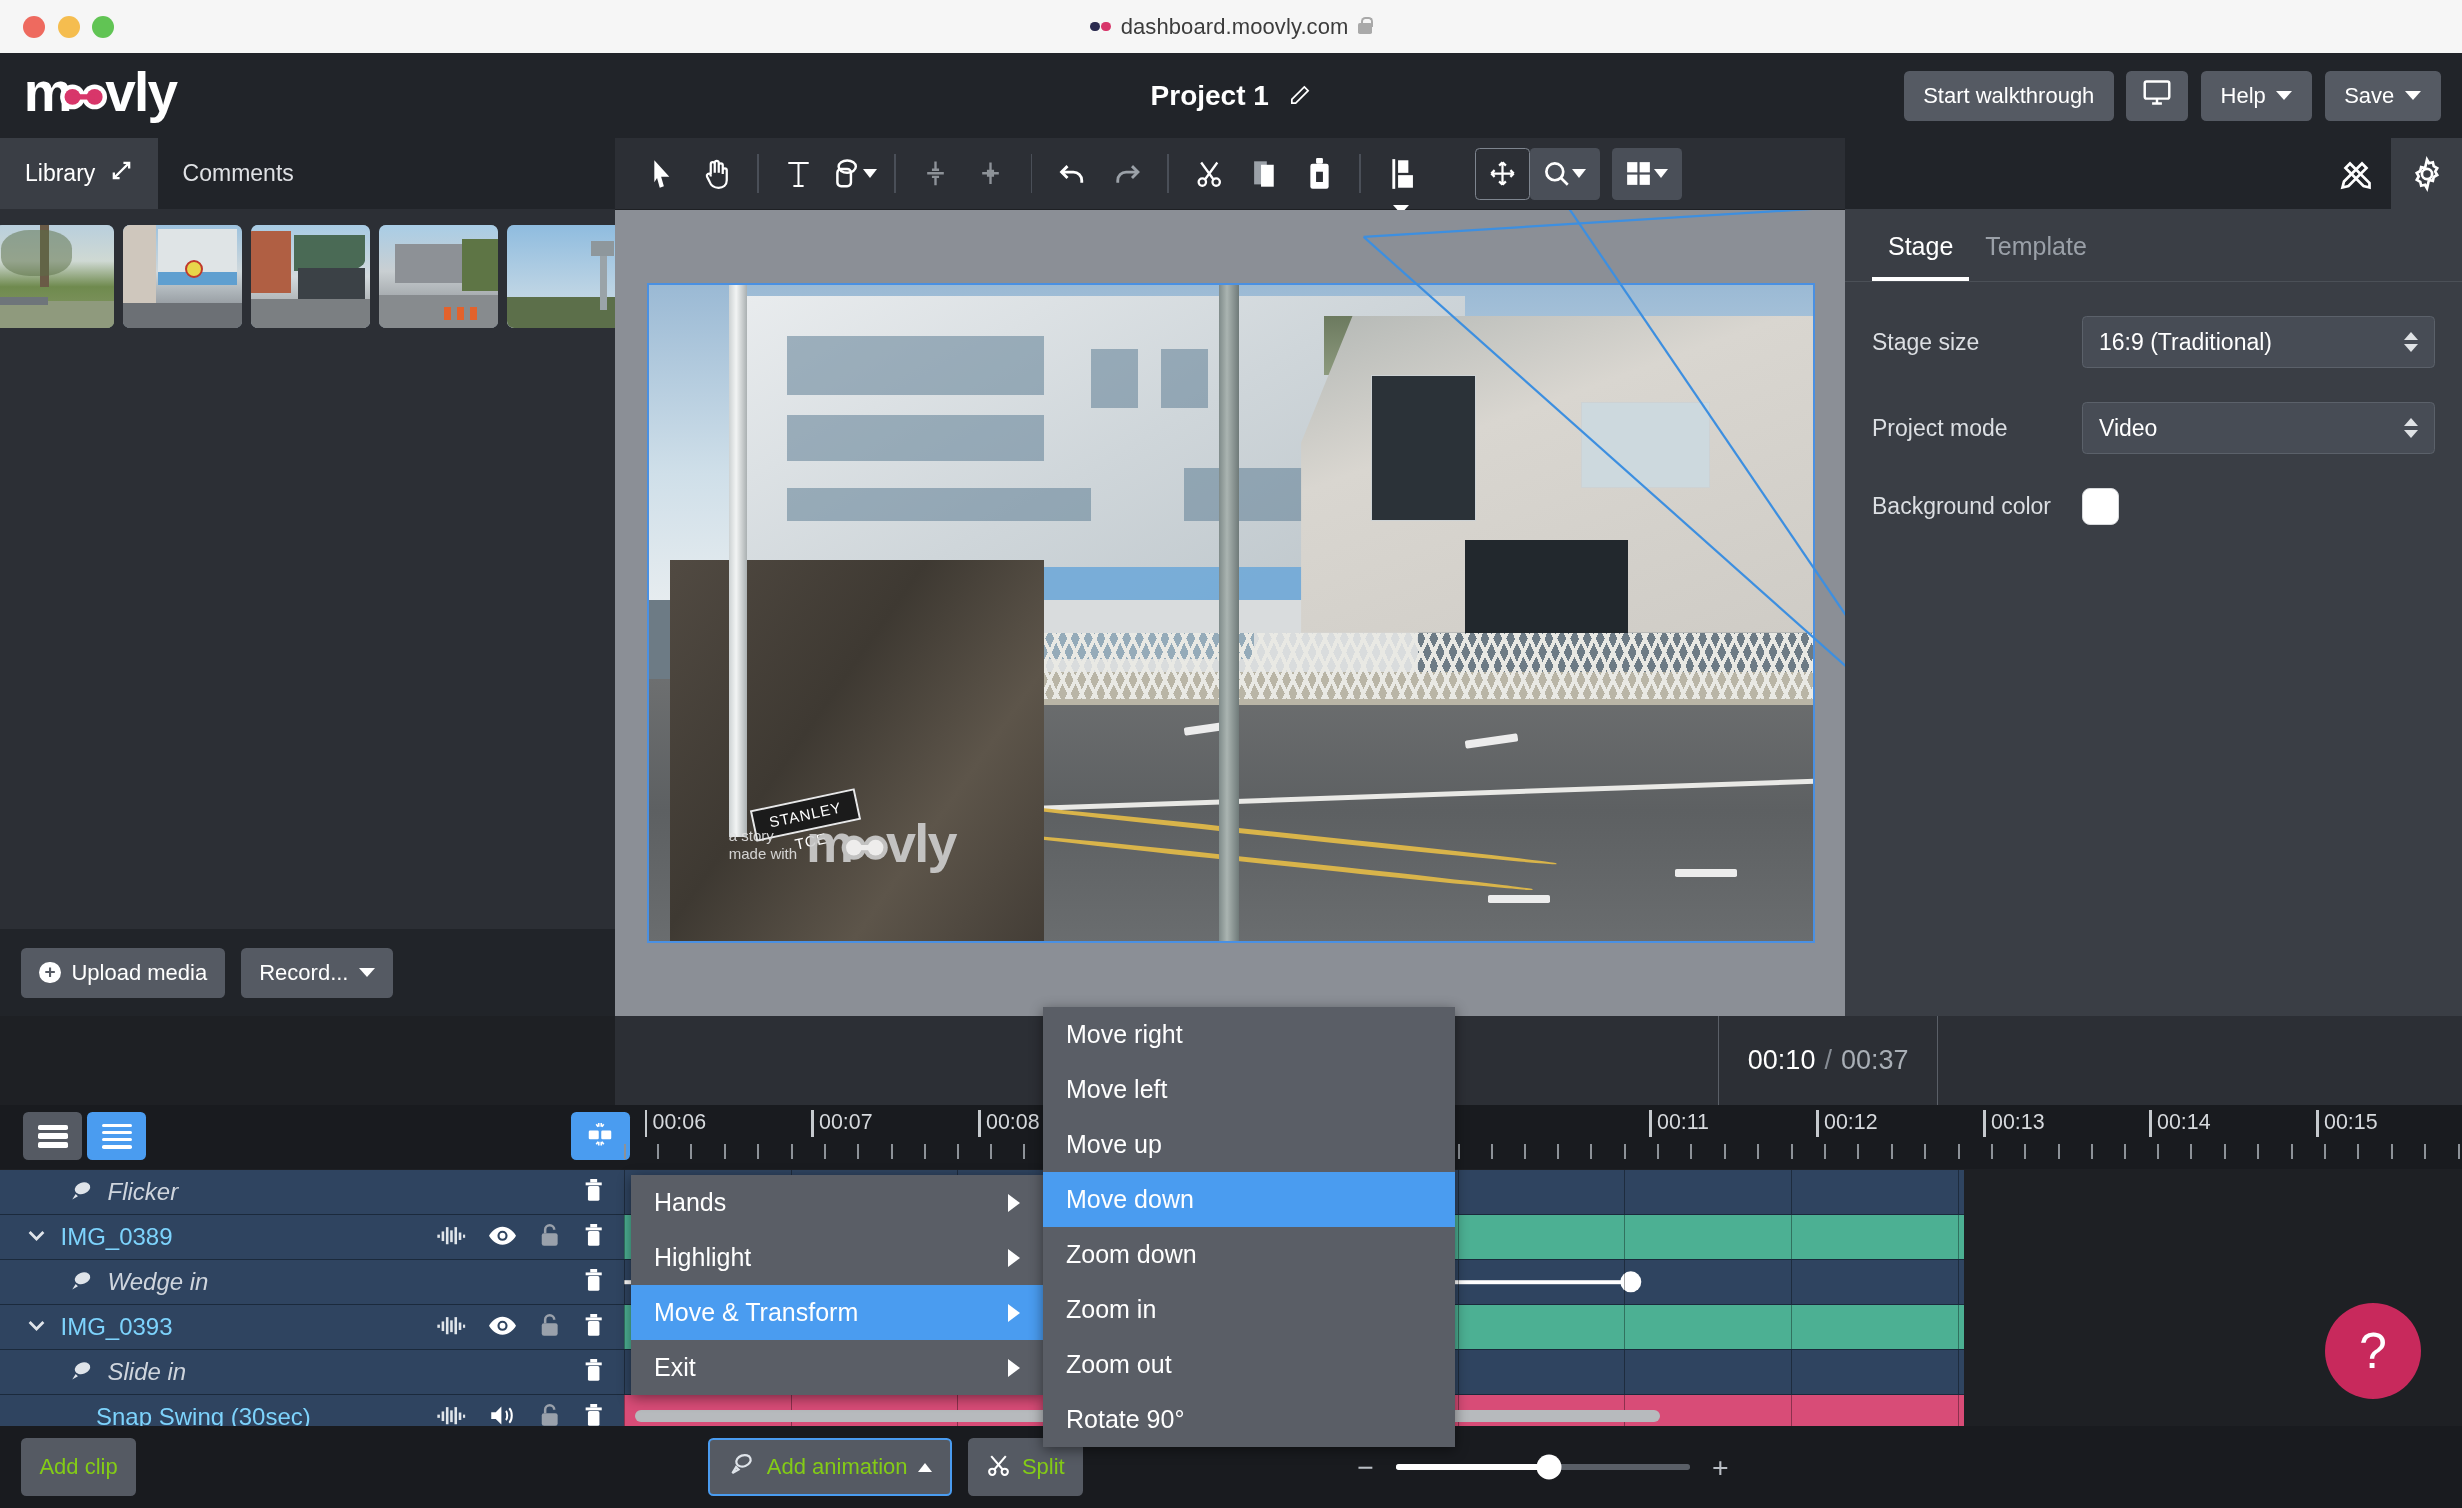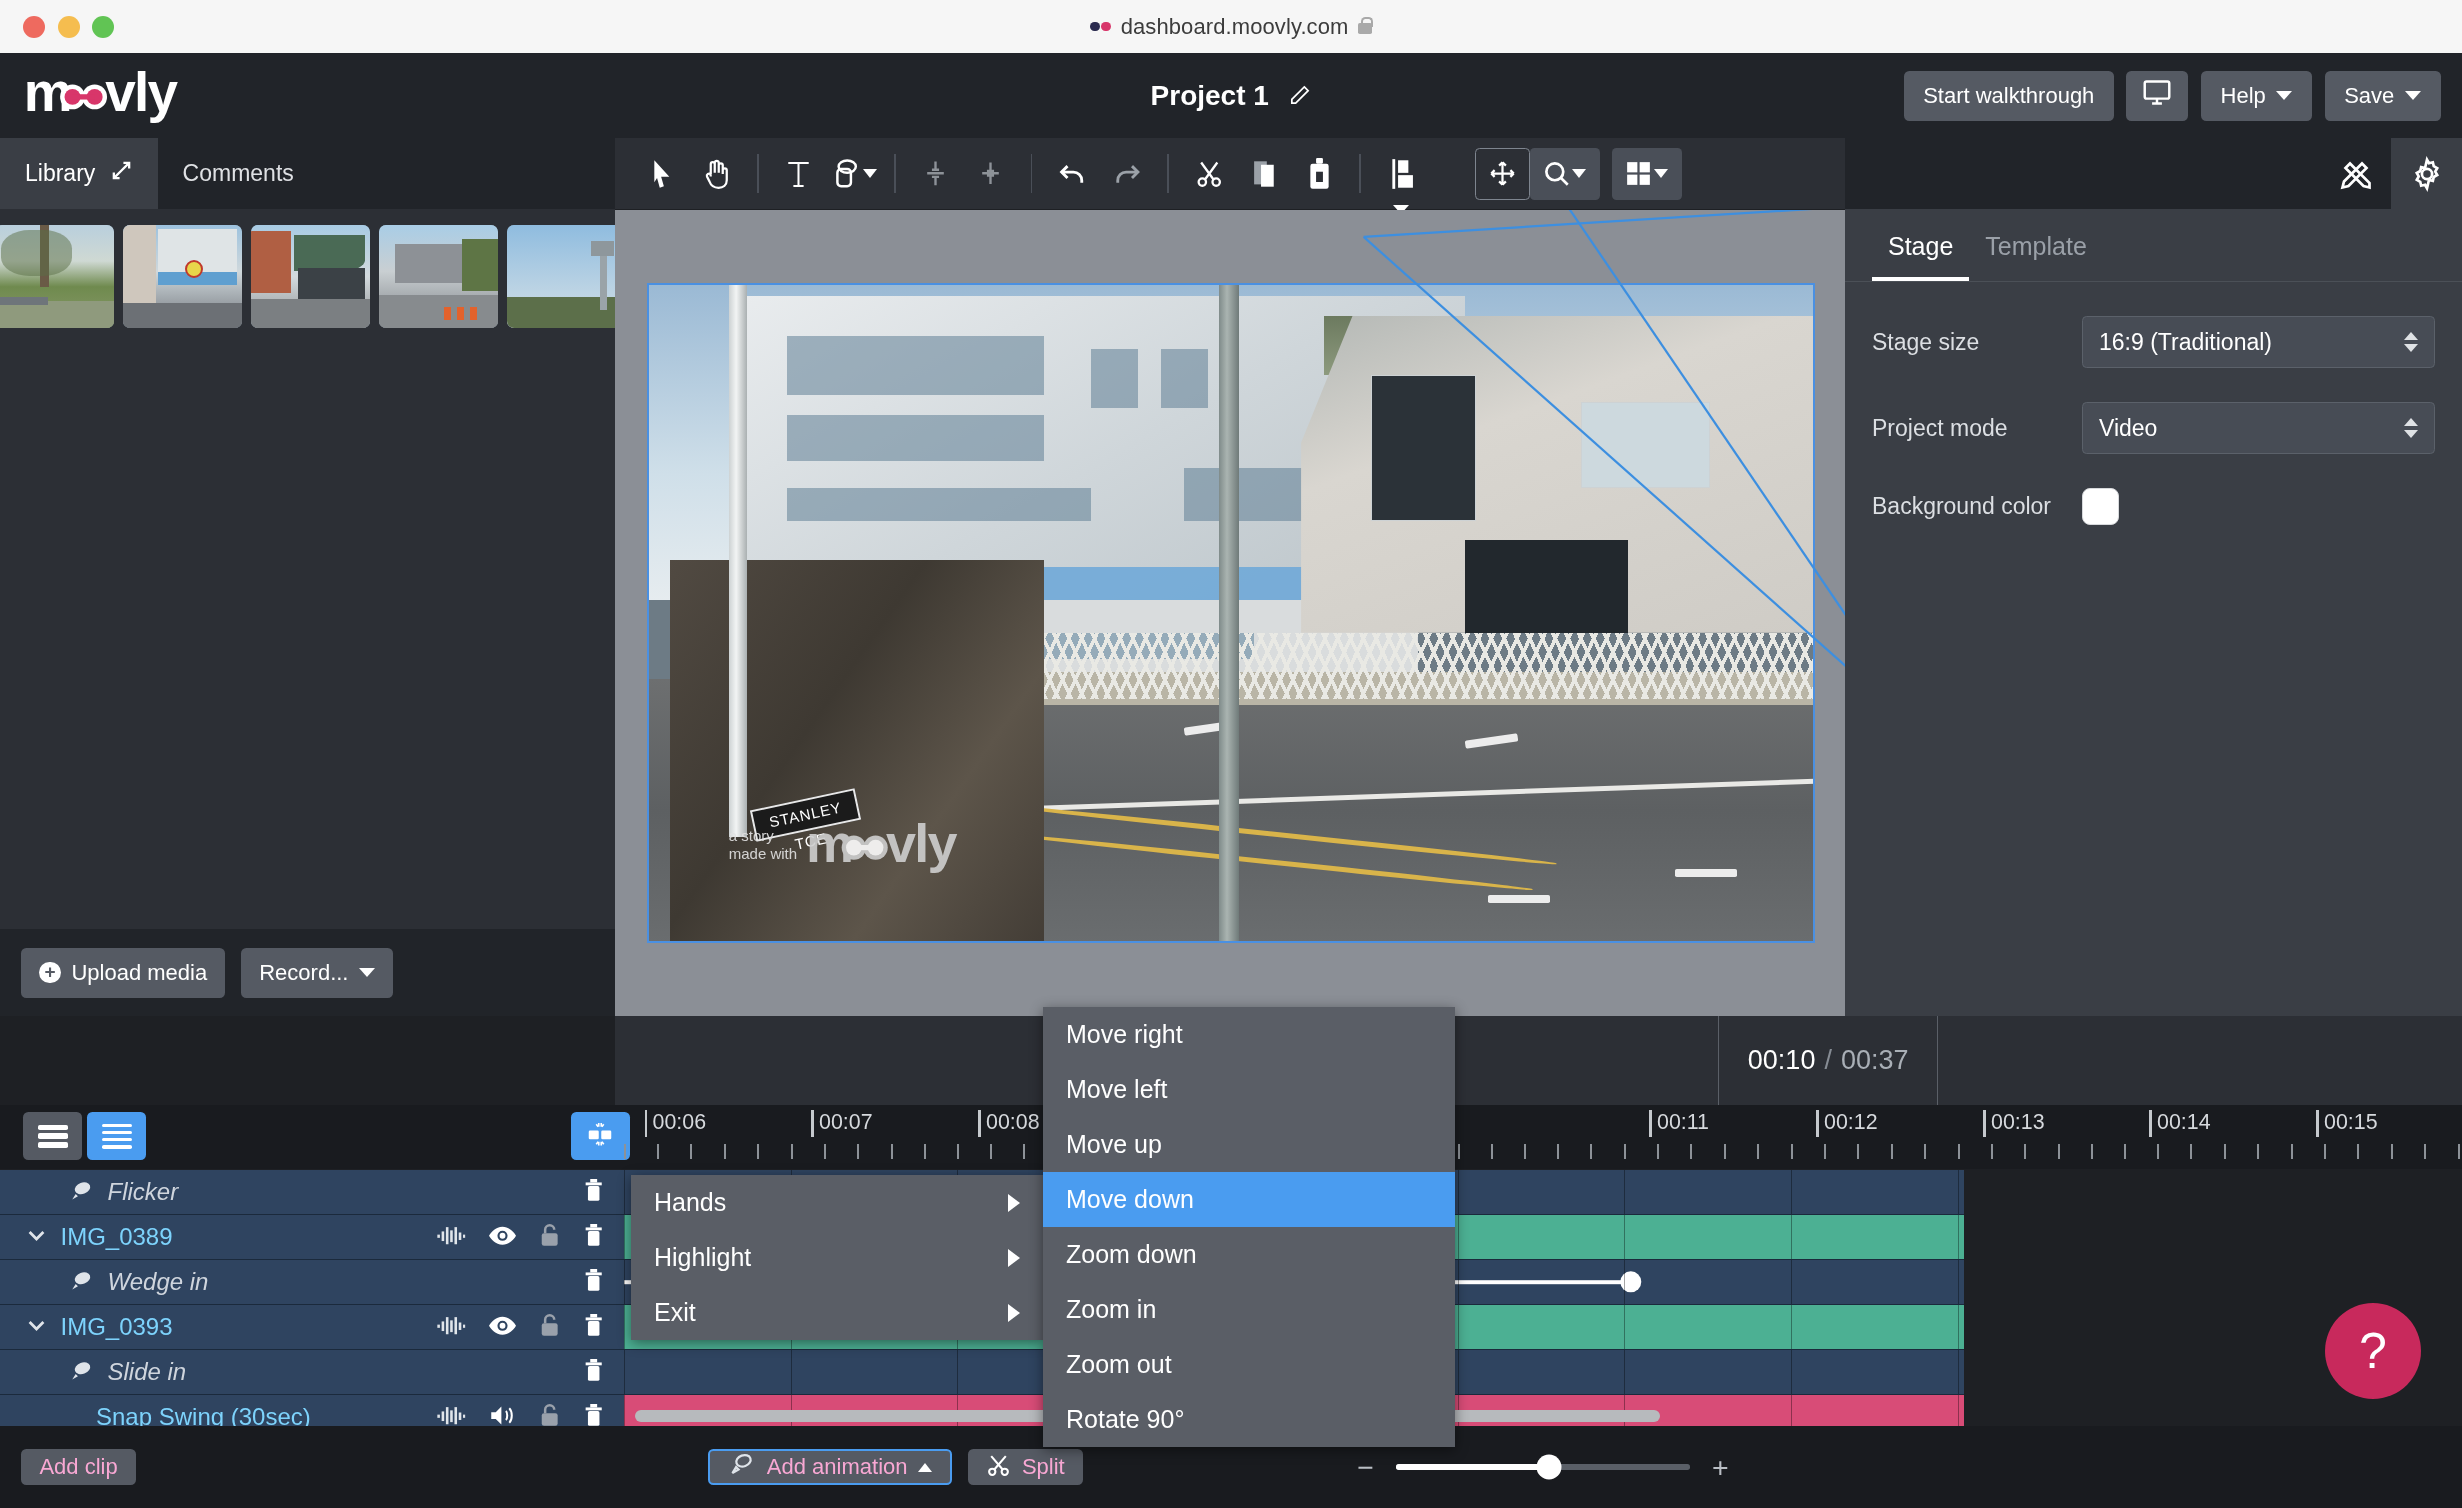--- a/index.html
+++ b/index.html
@@ -318,22 +318,22 @@
     position: absolute; top: 50%; width: 21.4px; height: 21.4px; border-radius: 50%;
     background: #fff; transform: translate(-50%,-50%);
   }
   .grid-line { position: absolute; top: 0; bottom: 0; width: 0.9px; background: rgba(0,0,0,.35); }
 
   .tl-bottom {
     position: absolute; bottom: 0; left: 0; width: 2462px; height: 82px;
     background: #191b1f; display: flex; align-items: center;
   }
   .bbtn {
-    background: #555a63; color: #f9a8d4; border: none; border-radius: 5.3px;
-    height: 36px; padding: 0 18px; font-size: 22px;
+    background: #555a63; color: #84cc16; border: none; border-radius: 5.3px;
+    height: 58px; padding: 0 18px; font-size: 22px;
     font-family: "Liberation Sans", sans-serif; display: flex;
     align-items: center; gap: 10.7px; cursor: pointer;
   }
   .bbtn.sel { border: 2.7px solid #4a9cf0; }
   .zoom-ctrl {
     position: absolute; left: 1355px; display: flex; align-items: center; gap: 19.6px;
   }
   .zoom-sign { color: #b9bec4; font-size: 28.5px; cursor: pointer; width: 21.4px; text-align:center;}
   .zoom-track {
     width: 294px; height: 5.3px; background: #5a5f67; border-radius: 2.7px; position: relative;
@@ -1133,20 +1133,24 @@
 
   <div class="menu" id="animMenu" style="left:631px; top:1175px; width:412px;">
       <div class="menu-item">
         <span>Hands</span>
         <span class="chev-r"></span>
       </div>
       <div class="menu-item">
         <span>Highlight</span>
         <span class="chev-r"></span>
       </div>
+      <div class="menu-item active">
+        <span>Move &amp; Transform</span>
+        <span class="chev-r"></span>
+      </div>
       <div class="menu-item">
         <span>Exit</span>
         <span class="chev-r"></span>
       </div>
     </div>
 
   <div class="menu" id="animSub" style="left:1043px; top:1007px; width:412px;">
       <div class="menu-item">
         <span>Move right</span>
       </div>

